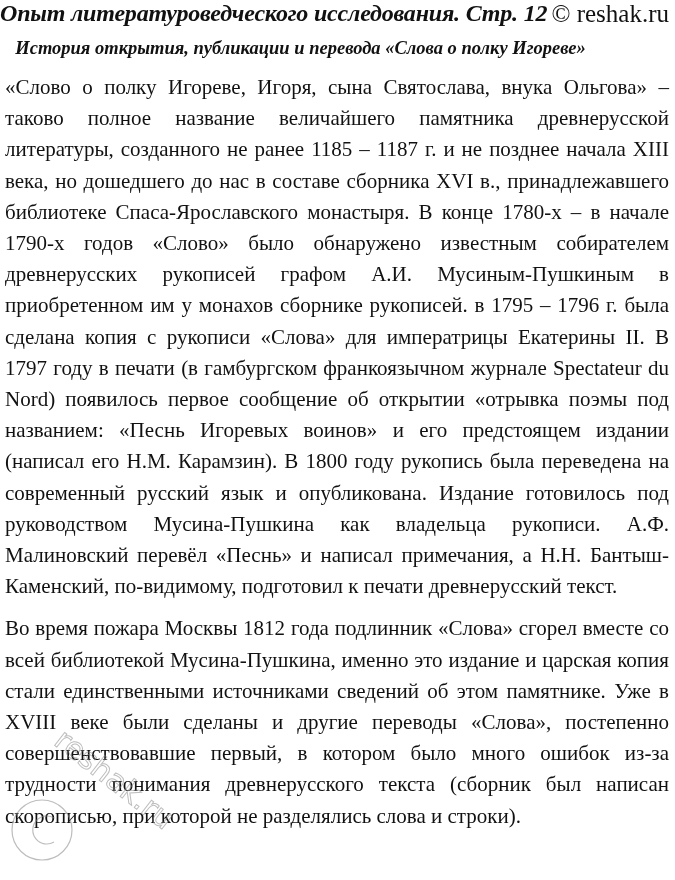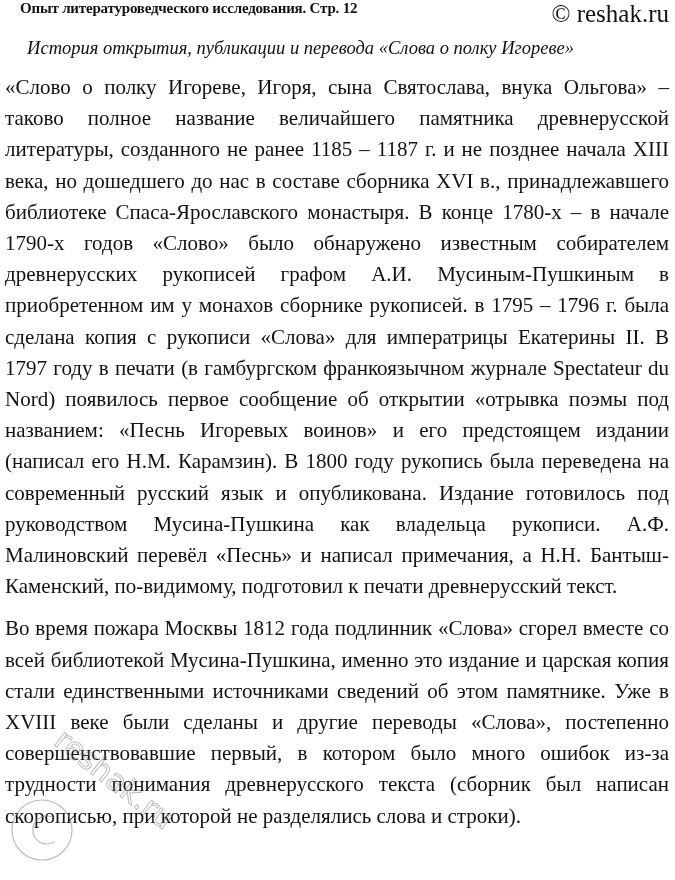--- a/index.html
+++ b/index.html
@@ -1,20 +1,20 @@
 <!DOCTYPE html>
 <html><head>
 <meta charset="utf-8">
 <style>
   html, body { margin: 0; padding: 0; background: #ffffff; }
   body { width: 675px; height: 880px; overflow: hidden; position: relative; color: #111; font-family: "Liberation Serif", serif; }
   .header { position: absolute; left: 0; top: 0; width: 675px; height: 30px; }
-  .header-title { position: absolute; left: 20px; top: 0px; font-weight: bold; font-size: 15px; letter-spacing: -0.2px; }
+  .header-title { position: absolute; left: 0; top: 0px; font-weight: bold; font-size: 24px; letter-spacing: -0.2px; font-style: italic; }
   .header-copy { position: absolute; right: 6px; top: 0px; font-size: 25px; }
-  .subtitle { position: absolute; left: 0; top: 38px; width: 601px; text-align: center; font-style: italic; font-size: 18.5px; }
+  .subtitle { position: absolute; left: 0; top: 38px; width: 601px; text-align: center; font-style: italic; font-size: 18.5px; font-weight: bold; }
   .content { position: absolute; left: 5px; top: 72px; width: 664px; font-size: 21px; line-height: 31.2px; text-align: justify; }
   .para { margin: 0; text-align: justify; }
   .para + .para { margin-top: 11px; }
   .watermark { position: absolute; left: 0; top: 720px; width: 180px; height: 160px; pointer-events: none; opacity: 0.55; }
 </style>
 </head>
 <body>
 
 <div class="header">
   <div class="header-title">Опыт литературоведческого исследования. Стр. 12</div>

